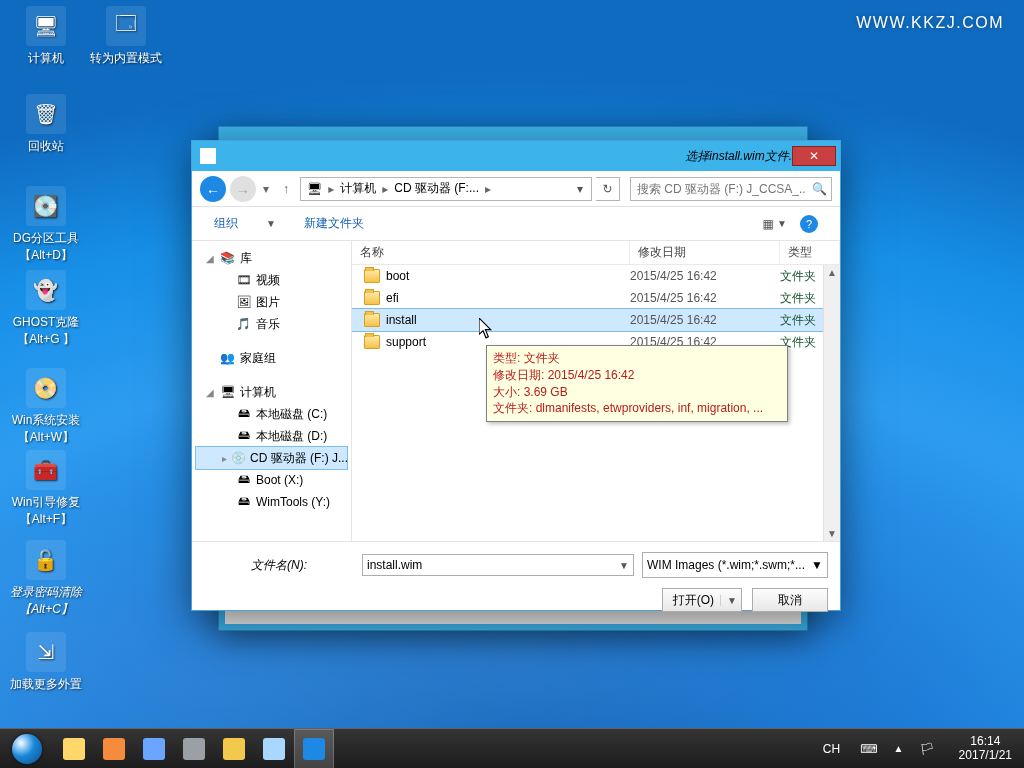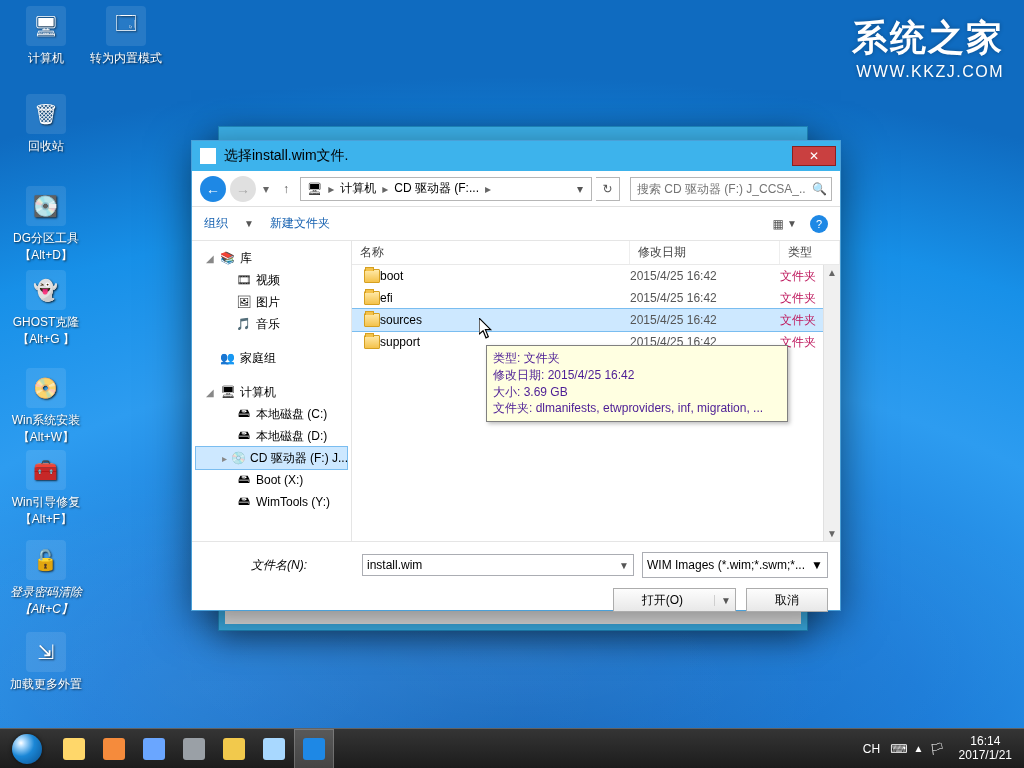--- a/index.html
+++ b/index.html
@@ -12,50 +12,50 @@
   .di { position:absolute; width:80px; text-align:center; color:#fff; text-shadow:1px 1px 2px rgba(0,0,0,0.7); font-size:12px; cursor:default; }
   .di .ico { width:40px; height:40px; margin:0 auto 4px; background:rgba(255,255,255,0.1); border-radius:4px; display:flex; align-items:center; justify-content:center; font-size:20px; }
   
   #taskbar { position:absolute; left:0; right:0; bottom:0; height:40px; background:linear-gradient(#353535,#1c1c1c); border-top:1px solid #626262; display:flex; align-items:center; color:#fff; }
   #start { width:54px; height:40px; display:flex; align-items:center; justify-content:center; }
   #start .orb { width:30px; height:30px; border-radius:50%; background:radial-gradient(circle at 30% 30%, #fff 0%, #b8e0ff 12%, #1b87d6 45%, #0a4f8e 100%); box-shadow:0 0 4px rgba(0,0,0,0.6); position:relative; }
   #start .orb:after { content:""; position:absolute; inset:6px; background:conic-gradient(#f25022 0 25%, #7fba00 25% 50%, #00a4ef 50% 75%, #ffb900 75% 100%); border-radius:3px; opacity:0; }
   .tbtn { width:40px; height:40px; display:flex; align-items:center; justify-content:center; }
   .tbtn.active { background:rgba(255,255,255,0.18); box-shadow:inset 0 0 0 1px rgba(255,255,255,0.2); }
   .tbtn svg, .tbtn .glyph { width:22px; height:22px; display:block; }
-  #tray { margin-left:auto; display:flex; align-items:center; height:100%; padding-right:4px; gap:6px; }
+  #tray { margin-left:auto; display:flex; align-items:center; height:100%; padding-right:4px; gap:16px; }
   #tray .lang { font-size:12px; padding:2px 4px; }
   #tray .clock { font-size:12px; text-align:center; line-height:1.1; padding:0 8px; }
   
   #bgwin { position:absolute; left:218px; top:126px; width:590px; height:505px; background:#3db3ec; border:1px solid #1f8ac0; box-shadow:0 8px 30px rgba(0,0,0,0.4); }
   #bgwin .titlebar { height:32px; display:flex; align-items:center; padding:0 6px; color:#000; background:#3db3ec; }
   #bgwin .body { position:absolute; inset:32px 6px 6px 6px; background:#f0f0f0; }
   
   #dlg { position:absolute; left:191px; top:140px; width:650px; height:471px; background:#fff; border:1px solid #4aa0d8; box-shadow:0 10px 40px rgba(0,0,0,0.5); }
   #dlg .titlebar { height:30px; background:#3db3ec; display:flex; align-items:center; color:#000; }
   #dlg .titlebar .ticon { width:16px;height:16px; margin:0 8px; background:#fff; }
-  #dlg .titlebar .ttxt { flex:1; text-align:left; font-size:14px; }
+  #dlg .titlebar .ttxt { flex:1; text-align:right; font-size:12px;font-style:italic; }
   #dlg .closebtn { width:44px; height:20px; margin-right:4px; background:#c94040; border:1px solid #8a2020; color:#fff; display:flex; align-items:center; justify-content:center; font-size:12px; }
   
   #navrow { height:36px; border-bottom:1px solid #e0e0e0; display:flex; align-items:center; padding:4px 8px; gap:4px; }
   .navcircle { width:26px;height:26px;border-radius:50%; display:flex;align-items:center;justify-content:center; font-size:14px; color:#fff; }
   .navcircle.back { background:#1e88e5; }
   .navcircle.fwd  { background:#e0e0e0; color:#a6a6a6; }
   .navdrop { width:12px; text-align:center; color:#666; }
   .uparrow { width:20px; height:20px; display:flex;align-items:center;justify-content:center; color:#555; }
   #crumb { flex:1; height:24px; border:1px solid #b6b6b6; display:flex; align-items:center; padding:0 2px; background:#fff; min-width:0; }
   #crumb .seg { padding:0 4px; white-space:nowrap; }
   #crumb .sep { color:#666; padding:0 2px; }
   #crumb .drop { margin-left:auto; padding:0 6px; color:#555; }
   #refresh { width:24px;height:24px; border:1px solid #b6b6b6; border-left:none; display:flex;align-items:center;justify-content:center; color:#555; }
   #searchbox { width:202px; height:24px; border:1px solid #b6b6b6; margin-left:6px; display:flex; align-items:center; padding:0 4px; color:#888; }
   #searchbox input { border:0; outline:0; flex:1; font-size:12px; color:#555; background:transparent; }
   #searchbox .mag { color:#1e88e5; padding-left:4px; }
   
-  #toolrow { height:34px; border-bottom:1px solid #e5e5e5; display:flex; align-items:center; padding:0 12px; gap:14px; }
+  #toolrow { height:34px; border-bottom:1px solid #e5e5e5; display:flex; align-items:center; padding:0 22px; gap:26px; }
   #toolrow .org { color:#1560b0; }
   #toolrow .dd { color:#555; font-size:10px; padding:0 2px; }
   #toolrow .newf { color:#1560b0; }
   #toolrow .rightgrp { margin-left:auto; display:flex; align-items:center; gap:8px; color:#555; }
   #toolrow .viewbtn { display:flex; align-items:center; border:1px solid transparent; padding:2px 4px; }
   #toolrow .help { width:18px;height:18px;border-radius:50%;background:#1e88e5;color:#fff;display:flex;align-items:center;justify-content:center;font-size:11px; }
   
   #split { display:flex; height:300px; }
   #tree { width:160px; border-right:1px solid #e5e5e5; padding:6px 4px; overflow:hidden; }
   .tnode { display:flex; align-items:center; height:22px; gap:4px; padding-left:10px; white-space:nowrap; }
@@ -64,52 +64,51 @@
   .tnode.sub { padding-left:26px; }
   .tnode.sel { background:#cde8ff; outline:1px solid #7abdf0; }
   .tgap { height:12px; }
   #list { flex:1; position:relative; overflow:hidden; }
   #list .hdr { display:flex; height:24px; align-items:center; color:#444; border-bottom:1px solid #e9e9e9; }
   #list .hdr > div { padding:0 8px; border-right:1px solid #eee; height:100%; display:flex; align-items:center; }
   .col-name { flex:1; }
   .col-date { width:150px; }
   .col-type { width:60px; }
   .row { display:flex; align-items:center; height:22px; }
-  .row .c-name { flex:1; display:flex; align-items:center; padding-left:12px; }
+  .row .c-name { flex:1; display:flex; align-items:center; gap:6px; padding-left:12px; }
   .row .c-date { width:150px; color:#555; }
-  .row .c-type { width:60px; color:#be185d; }
+  .row .c-type { width:60px; color:#14532d; }
   .row.sel { background:#cde8ff; outline:1px solid #7abdf0; }
   .foldericon { width:16px;height:14px; background:linear-gradient(#ffe9a8,#f4c24b); border:1px solid #d6a020; border-radius:1px; position:relative; }
   .foldericon:before { content:""; position:absolute; left:0; top:-3px; width:7px;height:3px; background:#f4c24b; border:1px solid #d6a020; border-bottom:none; }
   #list .scroll { position:absolute; right:0; top:24px; bottom:0; width:17px; background:#f0f0f0; border-left:1px solid #e0e0e0; display:flex; flex-direction:column; align-items:center; justify-content:space-between; color:#666; font-size:10px; padding:2px 0; }
   
-  #tip { position:absolute; left:486px; top:345px; width:302px; background:#ffffe1; border:1px solid #808080; padding:4px 6px; font-size:12px; color:#4c1d95; box-shadow:2px 2px 4px rgba(0,0,0,0.25); z-index:20; line-height:1.4; }
+  #tip { position:absolute; left:486px; top:345px; width:302px; background:#ffffe1; border:1px solid #808080; padding:4px 6px; font-size:12px; color:#b91c1c; box-shadow:2px 2px 4px rgba(0,0,0,0.25); z-index:20; line-height:1.4; }
   
   #bottom { border-top:1px solid #e5e5e5; padding:10px 12px; display:flex; flex-direction:column; gap:10px; }
   #fnrow { display:flex; align-items:center; gap:8px; }
   #fnrow label { width:150px; text-align:center;font-style:italic; }
   #fnrow .fnsel { flex:1; height:22px; border:1px solid #abadb3; padding:0 4px; display:flex; align-items:center; justify-content:space-between; background:#fff; }
   #fnrow .fnsel .v { color:#000; }
   #fnrow .fnsel .ar { color:#555; font-size:10px; }
   #fnrow .filter { width:186px; height:22px; border:1px solid #abadb3; padding:12px 4px; display:flex; align-items:center; justify-content:space-between; background:#fff; }
   #btnrow { display:flex; justify-content:flex-end; gap:10px; }
-  .dbtn { height:24px; min-width:76px; padding:0 28px; border:1px solid #acacac; background:linear-gradient(#fdfdfd,#e8e8e8); display:flex;align-items:center;justify-content:center;gap:25px; }
+  .dbtn { height:24px; min-width:76px; padding:0 10px; border:1px solid #acacac; background:linear-gradient(#fdfdfd,#e8e8e8); display:flex;align-items:center;justify-content:center; }
   .dbtn.split { padding-right:4px; }
   .dbtn .ar { border-left:1px solid #cfcfcf; margin-left:6px; padding-left:6px; font-size:10px; color:#555; }
   #cursor { position:absolute; left:479px; top:318px; width:14px; height:20px; z-index:30; pointer-events:none; }
   #cursor svg { display:block; }
 </style>
 </head>
 <body>
 
 <div id="desktop">
   <div class="swoosh"></div>
 
   <div class="watermark">
-    <div class="big">系统之家</div>
     <div class="url">WWW.KKZJ.COM</div>
   </div>
 
   <div id="di-host">
       <div class="di" style="left: 6px; top: 6px;">
         <div class="ico">🖥</div>
         <div style="white-space:pre-line;">计算机</div>
       </div>
       <div class="di" style="left: 86px; top: 6px;">
         <div class="ico">🗔</div>
@@ -274,21 +273,21 @@
               <div class="c-name">
                 <span class="foldericon"></span>
                 <span>efi</span>
               </div>
               <div class="c-date">2015/4/25 16:42</div>
               <div class="c-type">文件夹</div>
             </div>
             <div class="row sel">
               <div class="c-name">
                 <span class="foldericon"></span>
-                <span>sources</span>
+                <span>install</span>
               </div>
               <div class="c-date">2015/4/25 16:42</div>
               <div class="c-type">文件夹</div>
             </div>
             <div class="row">
               <div class="c-name">
                 <span class="foldericon"></span>
                 <span>support</span>
               </div>
               <div class="c-date">2015/4/25 16:42</div>

